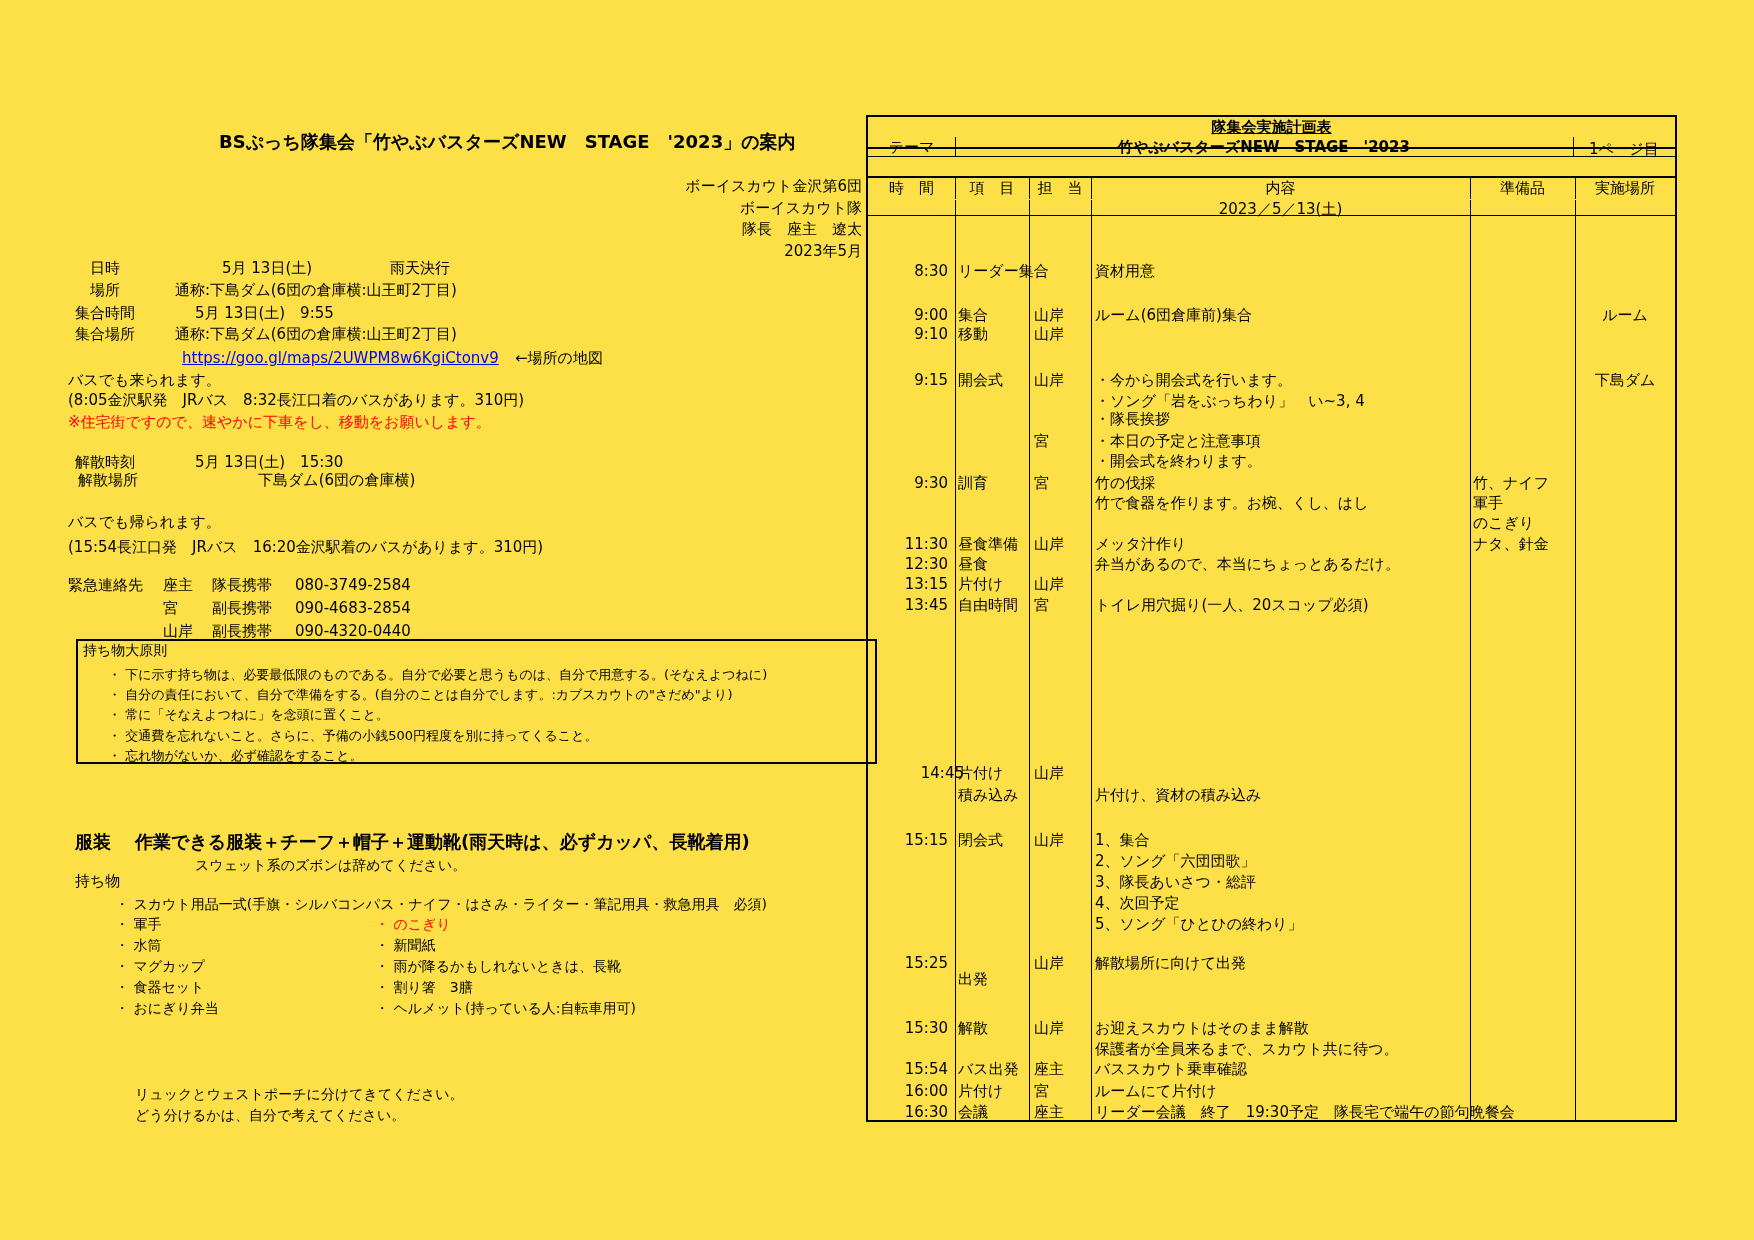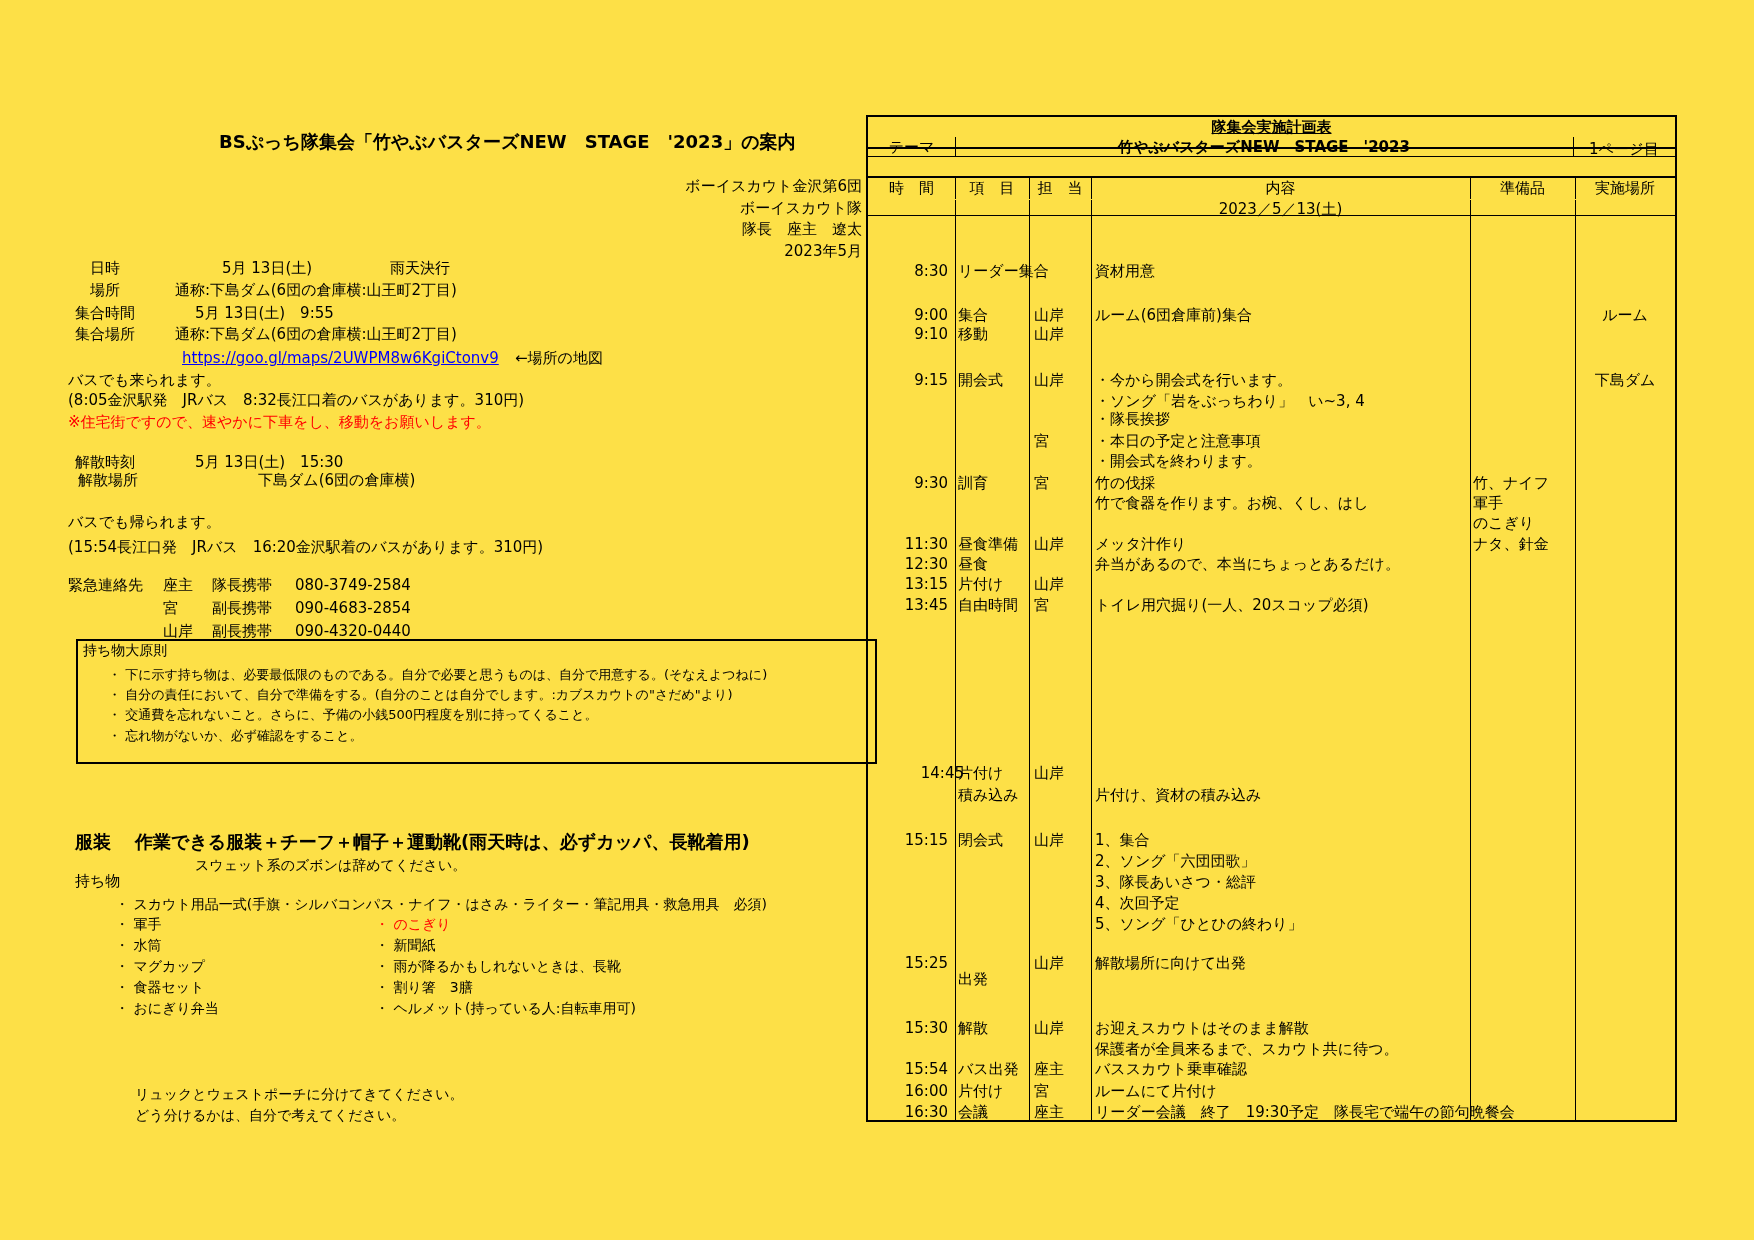--- a/index.html
+++ b/index.html
@@ -78,20 +78,21 @@
   <div class="ln" style="left:68px;top:538px;">(15:54長江口発　JRバス　16:20金沢駅着のバスがあります。310円)</div>
 
   <div class="ln" style="left:68px;top:576px;">緊急連絡先</div>
   <div id="contacts"></div>
 
   <div id="rules-box">
     <div id="rules-heading">持ち物大原則</div>
     <div id="rules-bullets">
         <div>・ 下に示す持ち物は、必要最低限のものである。自分で必要と思うものは、自分で用意する。(そなえよつねに)</div>
         <div>・ 自分の責任において、自分で準備をする。(自分のことは自分でします。:カブスカウトの"さだめ"より)</div>
+        <div>・ 常に「そなえよつねに」を念頭に置くこと。</div>
         <div>・ 交通費を忘れないこと。さらに、予備の小銭500円程度を別に持ってくること。</div>
         <div>・ 忘れ物がないか、必ず確認をすること。</div>
       </div>
   </div>
 
   <div class="ln big" style="left:75px;top:831px;">服装</div>
   <div class="ln big" style="left:135px;top:831px;">作業できる服装＋チーフ＋帽子＋運動靴(雨天時は、必ずカッパ、長靴着用)</div>
   <div class="ln fs14" style="left:195px;top:856px;">スウェット系のズボンは辞めてください。</div>
 
   <div class="ln" style="left:75px;top:872px;">持ち物</div>

